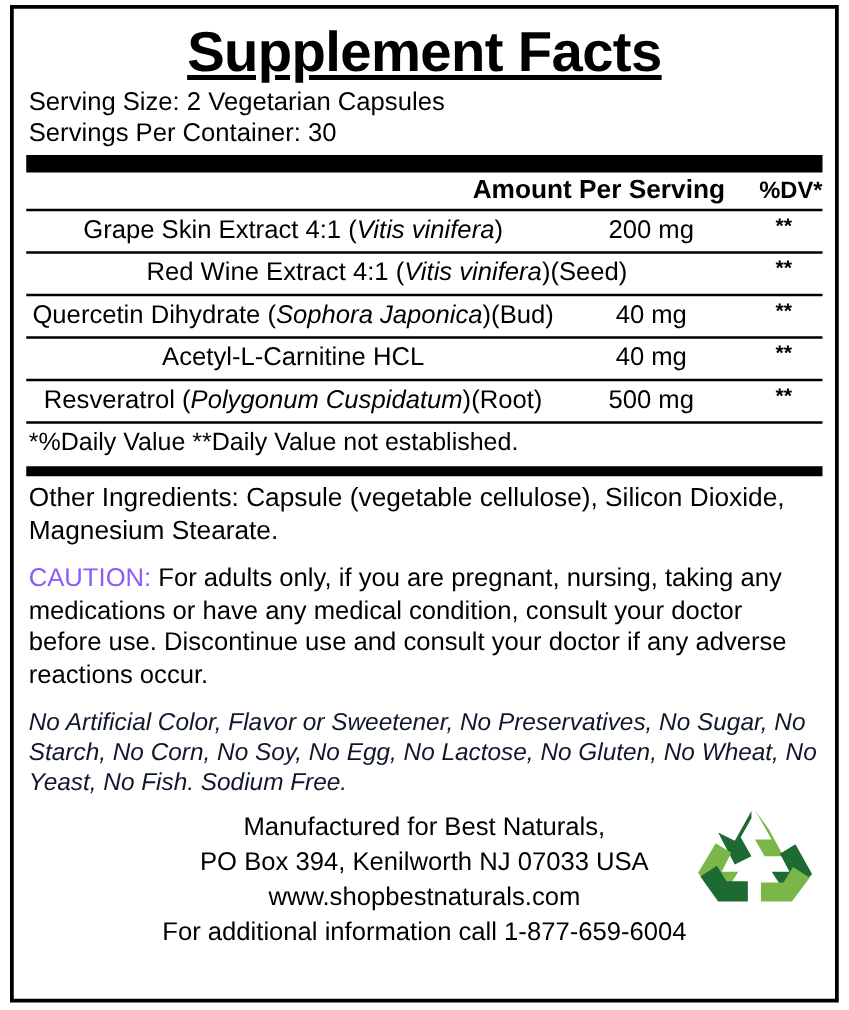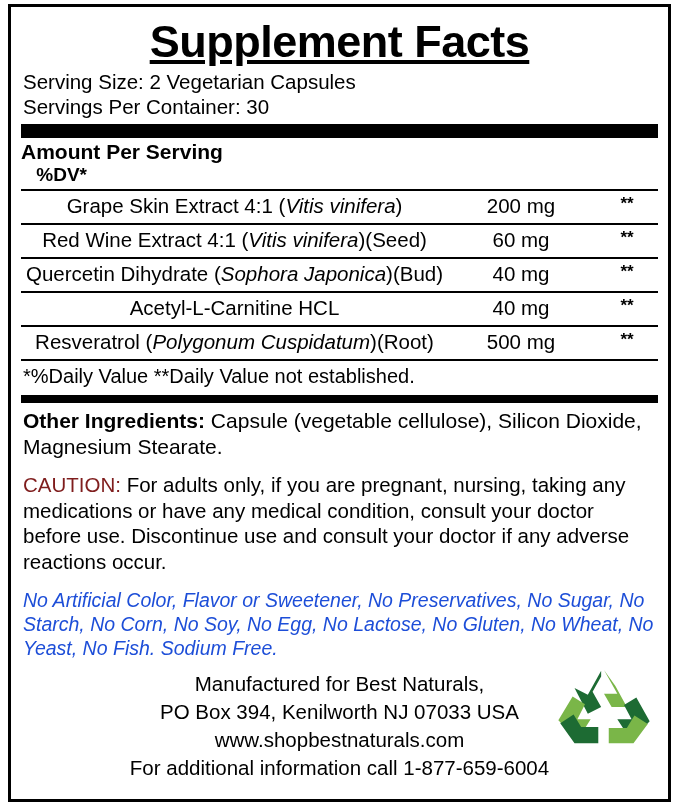--- a/index.html
+++ b/index.html
@@ -47,21 +47,20 @@
   .rule-thin {
     height: 2px;
     background: #000000;
   }
   .amount-row {
     display: flex;
     align-items: baseline;
     font-size: 21px;
     font-weight: bold;
     padding: 2px 0 3px 0;
-    flex-direction: column;
   }
   .amount-row .spacer { flex: 1; }
   .amount-row .aps {
     text-align: right;
     padding-right: 12px;
   }
   .amount-row .dv {
     width: 66px;
     text-align: right;
     font-size: 19px;
@@ -99,32 +98,32 @@
   .dv-note {
     font-size: 20px;
     line-height: 24px;
     padding: 3px 0 2px 2px;
   }
   .other-ing {
     font-size: 21px;
     line-height: 26px;
     padding: 5px 2px 0 2px;
   }
-  .other-ing b { font-weight: bold; }
+  .other-ing b { font-weight: normal; }
   .caution {
     font-size: 20.5px;
     line-height: 25.5px;
     padding: 12px 2px 0 2px;
   }
   .caution .lead {
-    color: #7f1d1d;
+    color: #8b5cf6;
     font-weight: normal;
   }
   .free-from {
-    color: #1d4ed8;
+    color: #0f172a;
     font-style: italic;
     font-size: 19.5px;
     line-height: 24px;
     padding: 14px 2px 0 2px;
   }
   .footer {
     padding-top: 10px;
     text-align: center;
     font-size: 20.5px;
     line-height: 28px;
@@ -169,21 +168,20 @@
   <div>
 
     <div class="fact-row">
       <span class="fact-name"><span>Grape Skin Extract 4:1 (</span><i>Vitis vinifera</i><span>)</span></span>
       <span class="fact-amount">200 mg</span>
       <span class="fact-dv">**</span>
     </div>
 
     <div class="fact-row">
       <span class="fact-name"><span>Red Wine Extract 4:1 (</span><i>Vitis vinifera</i><span>)(Seed)</span></span>
-      <span class="fact-amount">60 mg</span>
       <span class="fact-dv">**</span>
     </div>
 
     <div class="fact-row">
       <span class="fact-name"><span>Quercetin Dihydrate (</span><i>Sophora Japonica</i><span>)(Bud)</span></span>
       <span class="fact-amount">40 mg</span>
       <span class="fact-dv">**</span>
     </div>
 
     <div class="fact-row">

